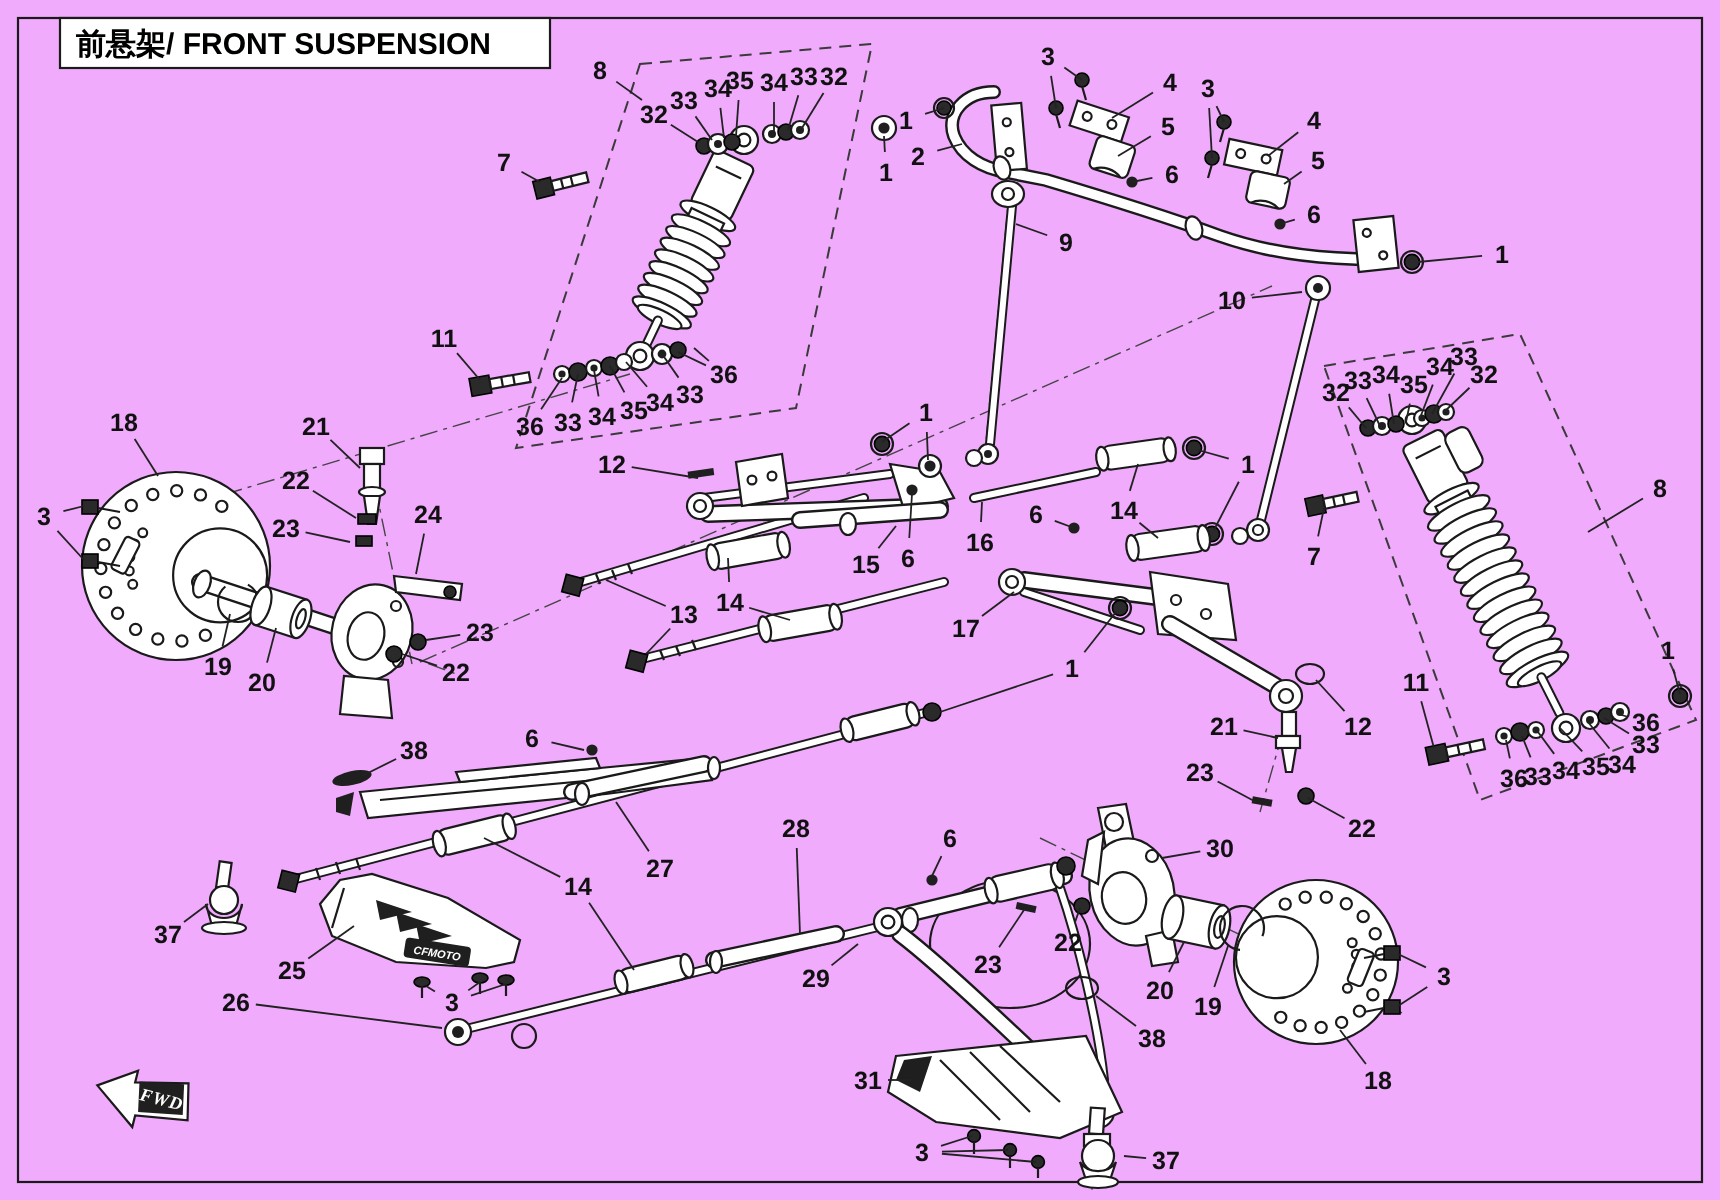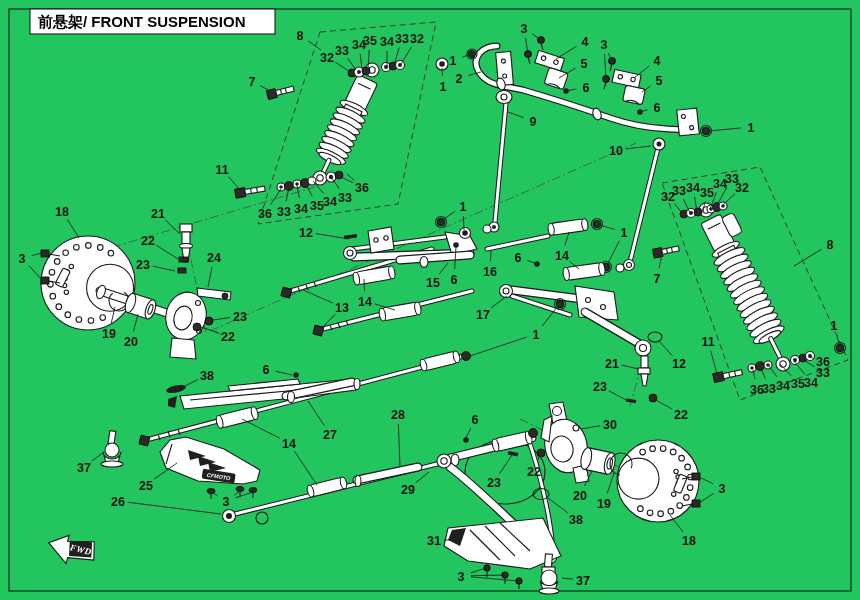--- a/index.html
+++ b/index.html
@@ -1,16 +1,16 @@
 <!DOCTYPE html>
 <html><head>
 <meta charset="utf-8">
 <style>
   html,body{margin:0;padding:0;background:#fff;}
-  #stage{position:relative;width:860px;height:600px;background:#22c55e;font-family:"Liberation Sans",sans-serif;}
+  #stage{position:relative;width:860px;height:600px;background:#f0abfc;font-family:"Liberation Sans",sans-serif;}
   svg{position:absolute;left:0;top:0;}
   .ln{fill:none;stroke:#1a1a1a;stroke-width:1.1;}
   .fw{fill:#fff;stroke:#1a1a1a;stroke-width:1.1;}
   .fd{fill:#1f1f1f;stroke:none;}
   .nut{fill:#2a2a2a;stroke:#000;stroke-width:.8;}
   .tube-o{fill:none;stroke:#1a1a1a;stroke-width:5;stroke-linecap:round;}
   .tube-i{fill:none;stroke:#fff;stroke-width:3;stroke-linecap:round;}
   .tube-O{fill:none;stroke:#1a1a1a;stroke-width:9;stroke-linecap:round;}
   .tube-I{fill:none;stroke:#fff;stroke-width:6.6;stroke-linecap:round;}
   .bar-o{fill:none;stroke:#1a1a1a;stroke-width:7;stroke-linecap:round;}

